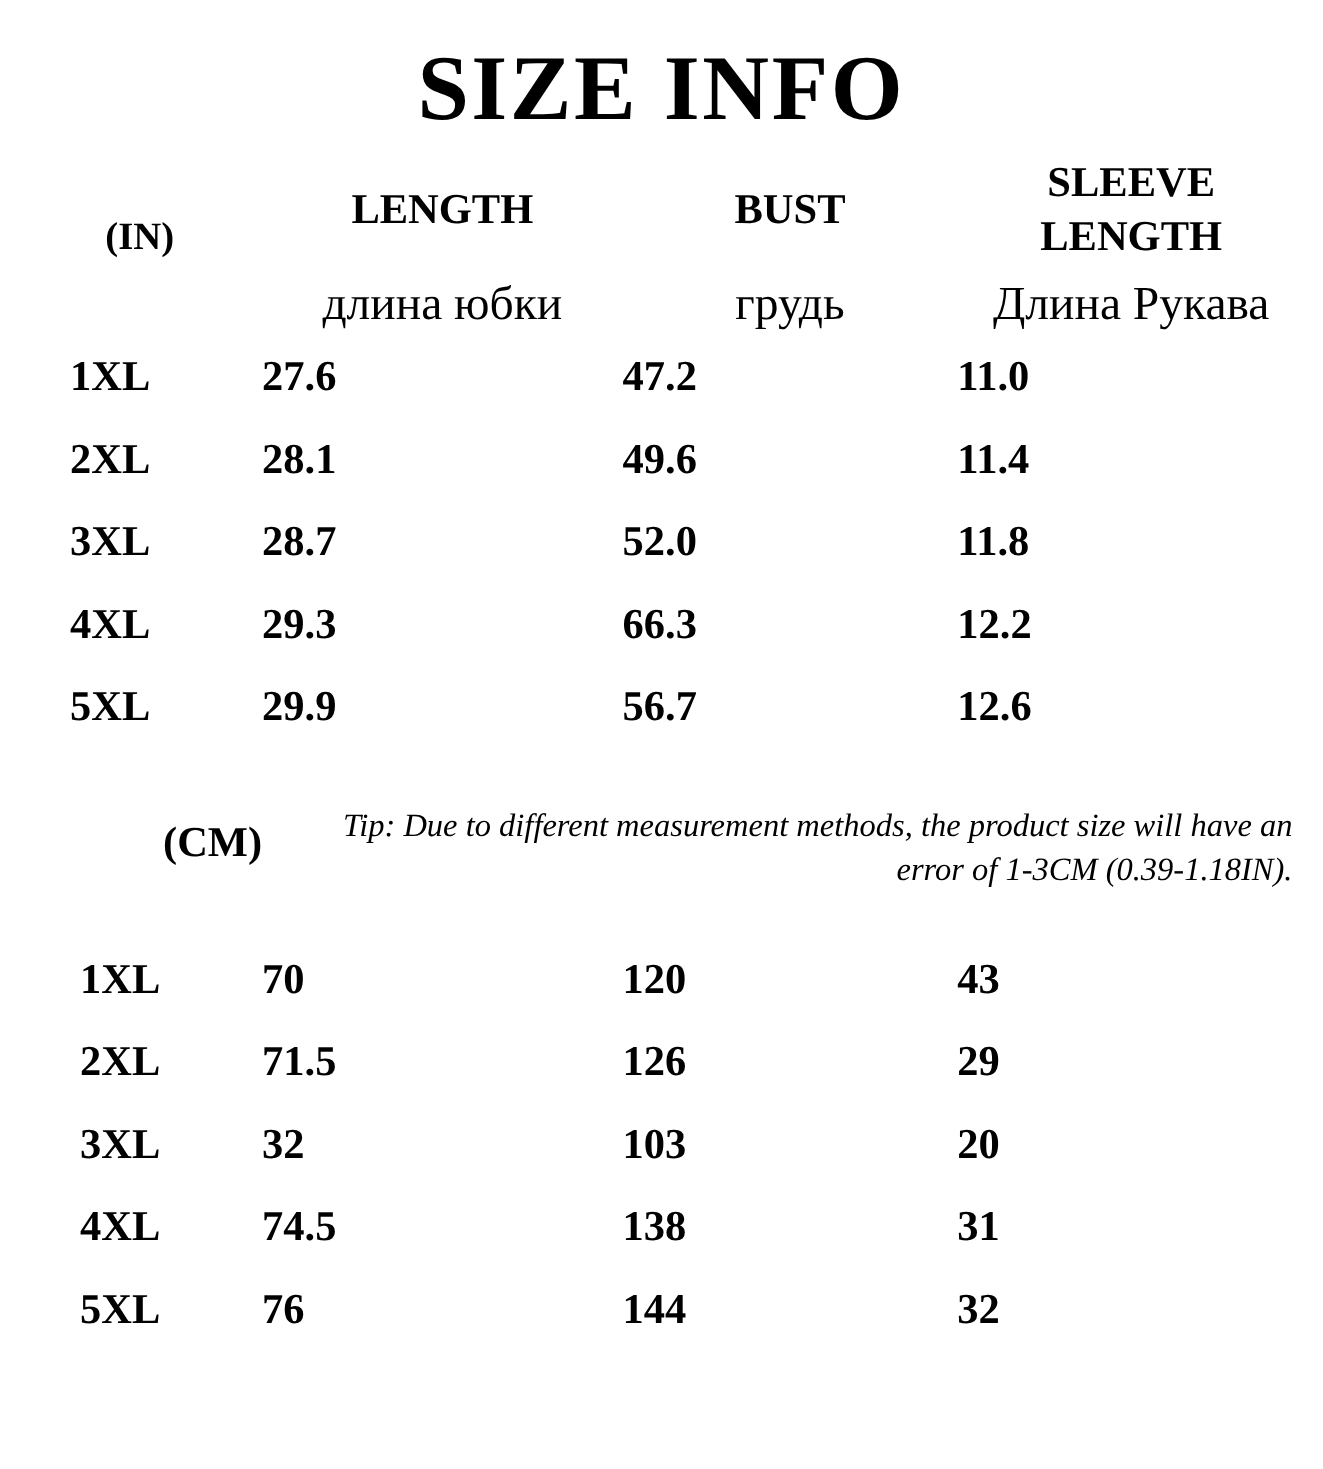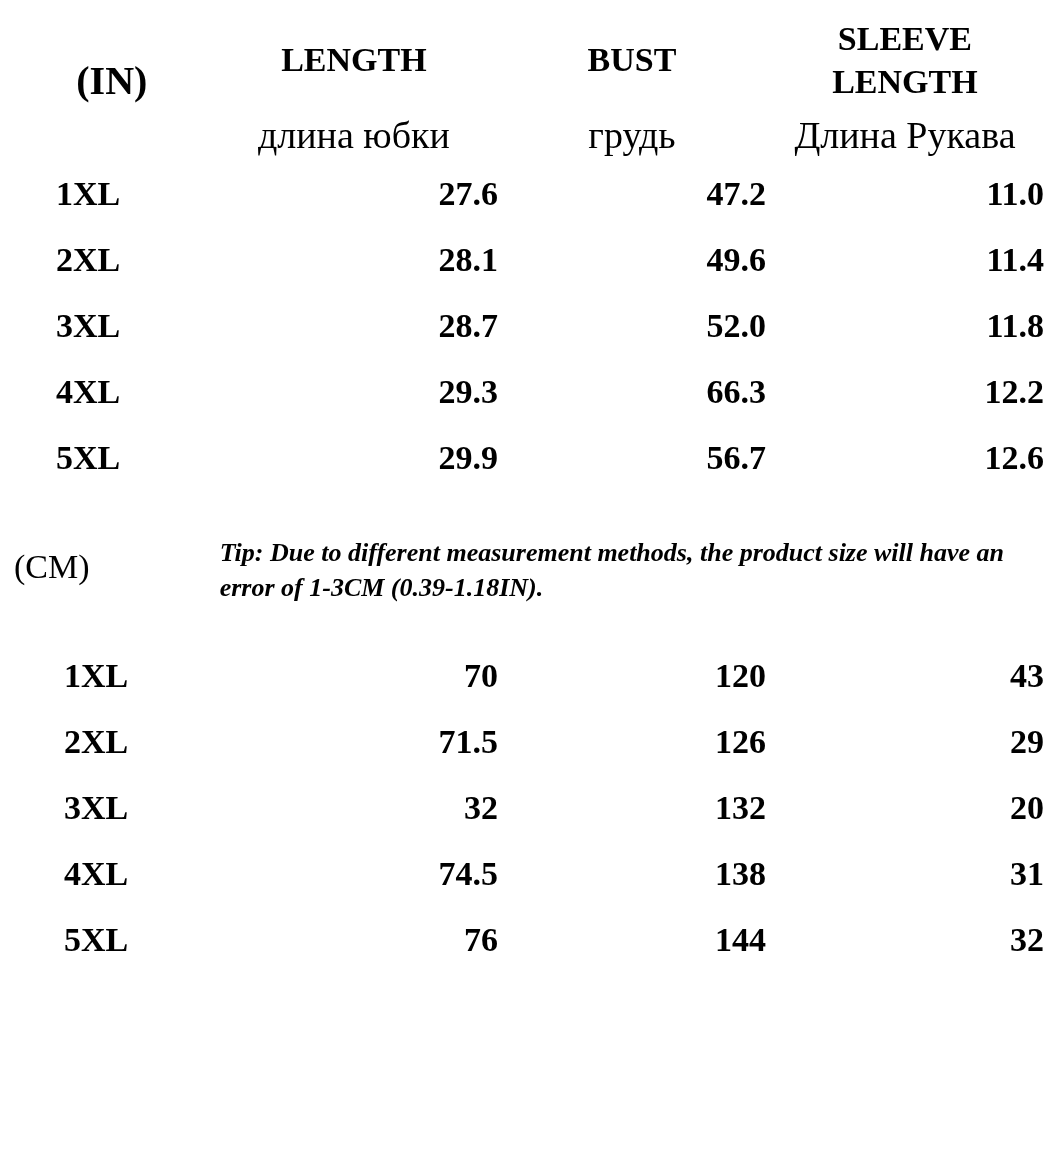--- a/index.html
+++ b/index.html
@@ -39,74 +39,74 @@
   table.size-table col.c2 { width: 26%; }
   table.size-table col.c3 { width: 27%; }
 
   td, th {
     padding: 0;
     vertical-align: middle;
   }
 
   .hdr-unit {
     font-weight: bold;
-    font-size: 40px;
+    font-size: 31px;
     text-align: center;
     vertical-align: middle;
   }
   .hdr-main {
     font-weight: bold;
     font-size: 34px;
     text-align: center;
     line-height: 1.25;
     padding-top: 18px;
   }
   .hdr-ru {
     font-weight: normal;
     font-size: 38px;
     text-align: center;
     padding-top: 10px;
     padding-bottom: 4px;
   }
   .row-cell {
     font-weight: bold;
     font-size: 34px;
-    text-align: right;
+    text-align: left;
     height: 66px;
   }
   .row-cell.label {
     text-align: left;
     padding-left: 42px;
   }
   .row-cell.label-cm {
     text-align: left;
     padding-left: 50px;
   }
 
   .tip-cell {
     font-style: italic;
     font-size: 26px;
-    text-align: left;
+    text-align: right;
     line-height: 1.35;
     padding: 22px 10px 16px 10px;
-    font-weight: bold;
   }
   .cm-unit {
-    font-weight: normal;
+    font-weight: bold;
     font-size: 34px;
-    text-align: left;
+    text-align: right;
     vertical-align: middle;
   }
   .spacer-row td { height: 22px; }
 </style>
 </head>
 <body>
 
 <div class="page">
 
+  <div class="title">SIZE INFO</div>
 
   <table class="size-table">
     <colgroup>
       <col class="c0">
         <col class="c1">
         <col class="c2">
         <col class="c3">
     </colgroup>
     <tbody>
       <tr>
@@ -179,21 +179,21 @@
       </tr>
       <tr>
         <td class="row-cell label-cm">2XL</td>
         <td class="row-cell">71.5</td>
         <td class="row-cell">126</td>
         <td class="row-cell">29</td>
       </tr>
       <tr>
         <td class="row-cell label-cm">3XL</td>
         <td class="row-cell">32</td>
-        <td class="row-cell">132</td>
+        <td class="row-cell">103</td>
         <td class="row-cell">20</td>
       </tr>
       <tr>
         <td class="row-cell label-cm">4XL</td>
         <td class="row-cell">74.5</td>
         <td class="row-cell">138</td>
         <td class="row-cell">31</td>
       </tr>
       <tr>
         <td class="row-cell label-cm">5XL</td>

